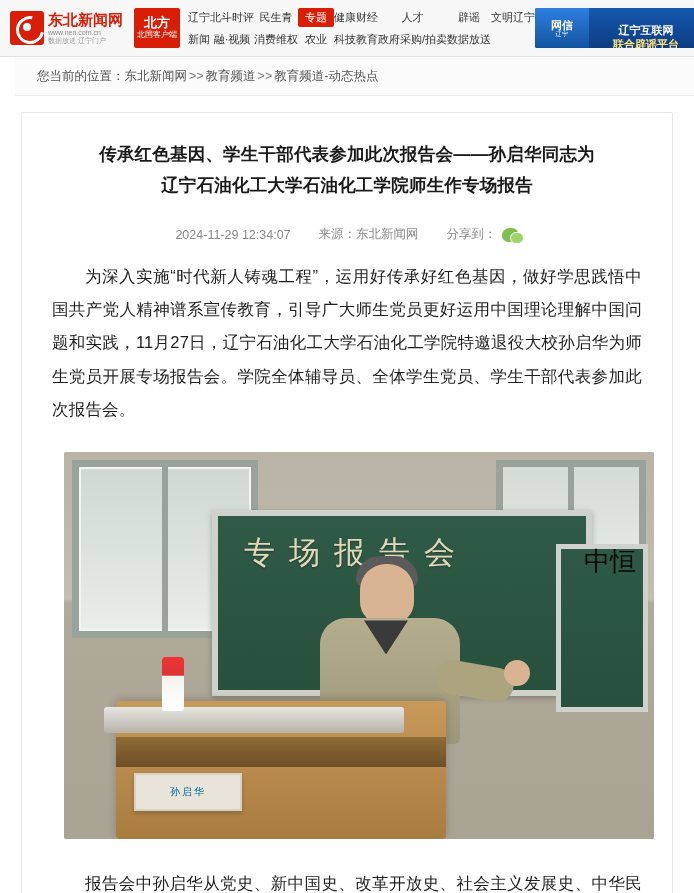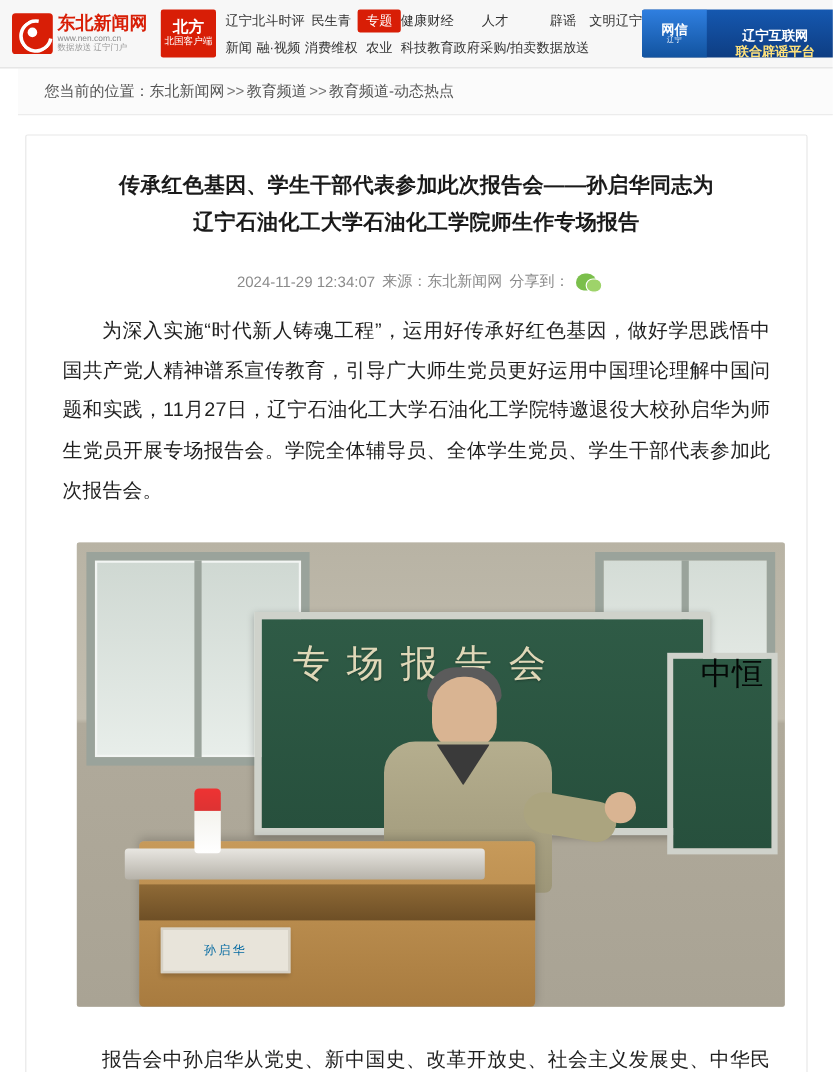--- a/index.html
+++ b/index.html
@@ -165,21 +165,21 @@
     padding: 4px 6px 0;
   }
   .meta {
     margin-top: 26px;
     text-align: center;
     font-size: 12.5px;
     color: #8a8a8a;
     display: flex;
     align-items: center;
     justify-content: center;
-    gap: 6px;
+    gap: 28px;
   }
   .meta .share { display: inline-flex; align-items: center; gap: 5px; }
   .wechat {
     display: inline-block;
     width: 17px; height: 14px;
     background: #7bbf4c;
     border-radius: 8px 8px 7px 7px;
     position: relative;
   }
   .wechat:after {

